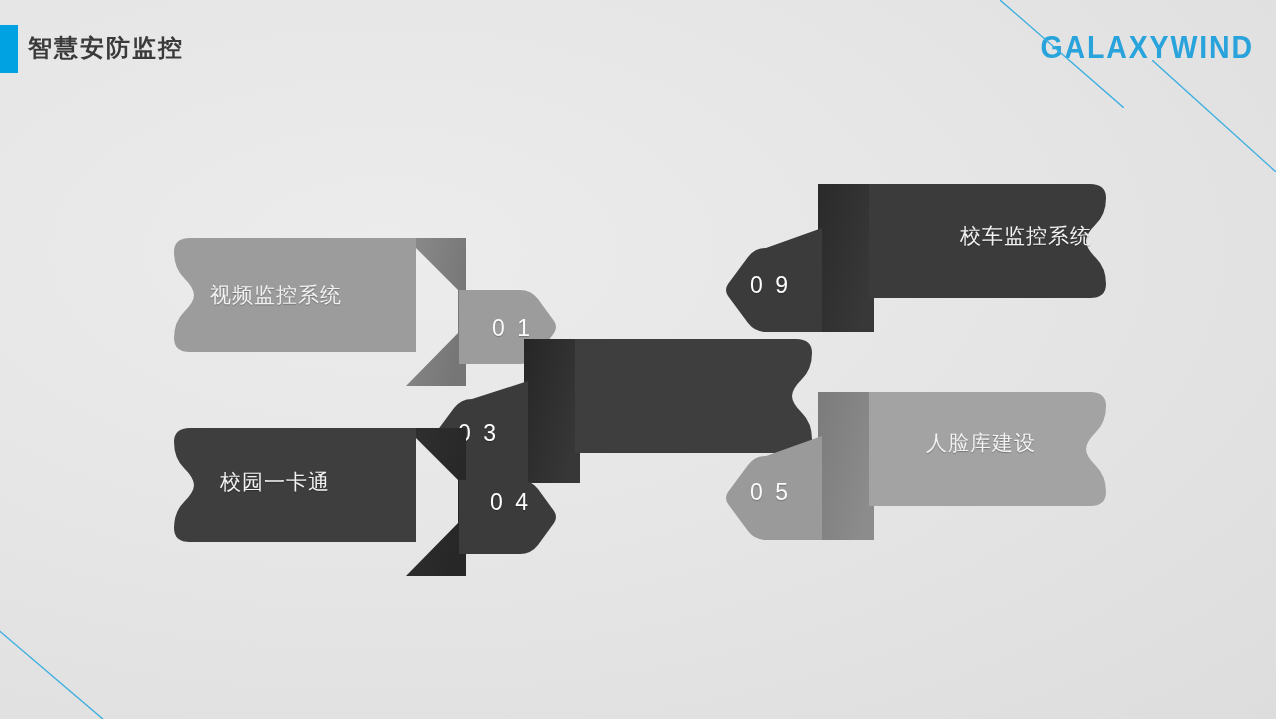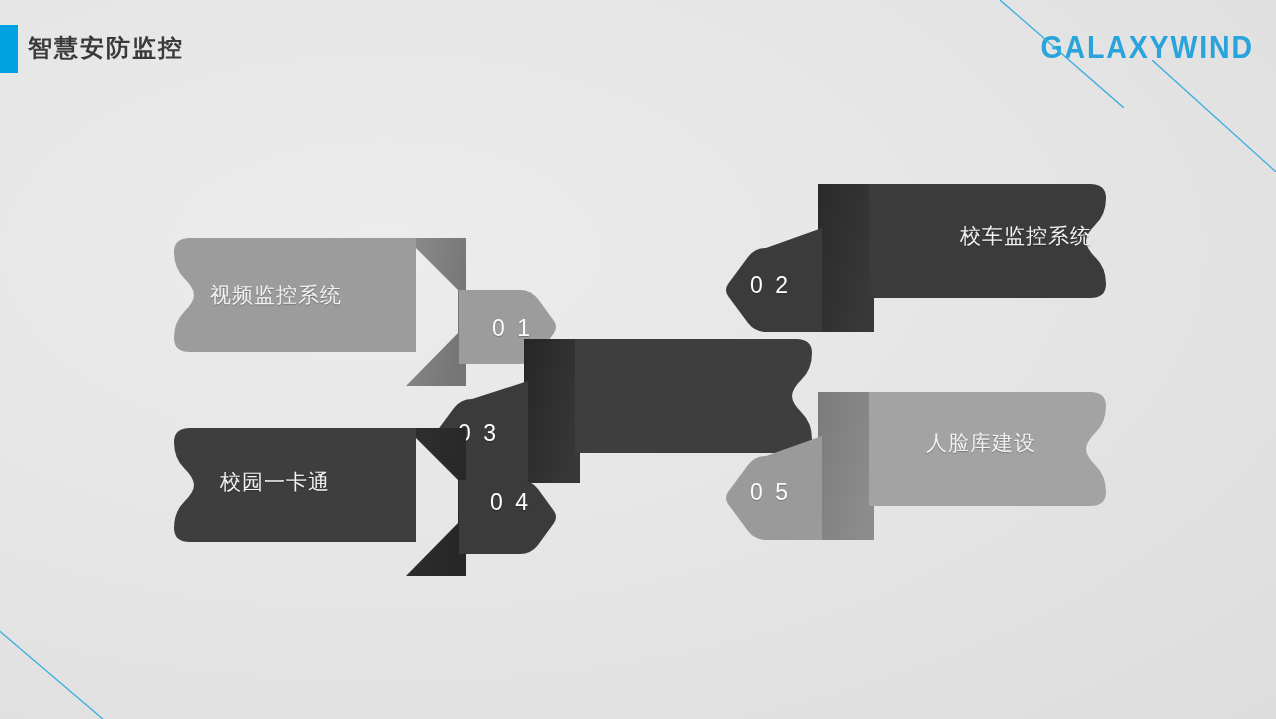--- a/index.html
+++ b/index.html
@@ -155,21 +155,21 @@
         </linearGradient>
       </defs>
 
       <path fill="url(#g2c)" d="M 96 0 L 152 0 L 152 148 L 96 148 L 96 70 Z"></path>
 
       <path fill="#3b3b3b" d="M 100 44 L 100 148 L 44 148 Q 33 148 26 139 L 6 112 Q 2 106 6 100 L 26 73 Q 33 64 44 64 Z"></path>
 
       <path fill="#3b3b3b" d="M 147 0 L 368 0 Q 384 0 384 14 Q 384 30 374 40 Q 364 50 364 57 Q 364 64 374 74 Q 384 84 384 100 Q 384 114 368 114 L 147 114 Z"></path>
     </svg>
     <span class="item-label" style="left:190px; top:38px;margin-left:48px;">校车监控系统</span>
-    <span class="item-number num-dark" style="left:28px; top:88px;">0 2</span>
+    <span class="item-number num-dark" style="left:28px; top:88px;">0 9</span>
   </div>
 
   <div class="item" style="left:428px; top:333px; width:392px; height:150px;">
     <svg width="392" height="150" viewBox="0 0 392 150">
       <defs>
         <linearGradient id="g3c" x1="0" y1="0" x2="1" y2="0.6">
           <stop offset="0%" stop-color="#262626"></stop>
           <stop offset="100%" stop-color="#373737"></stop>
         </linearGradient>
       </defs>

